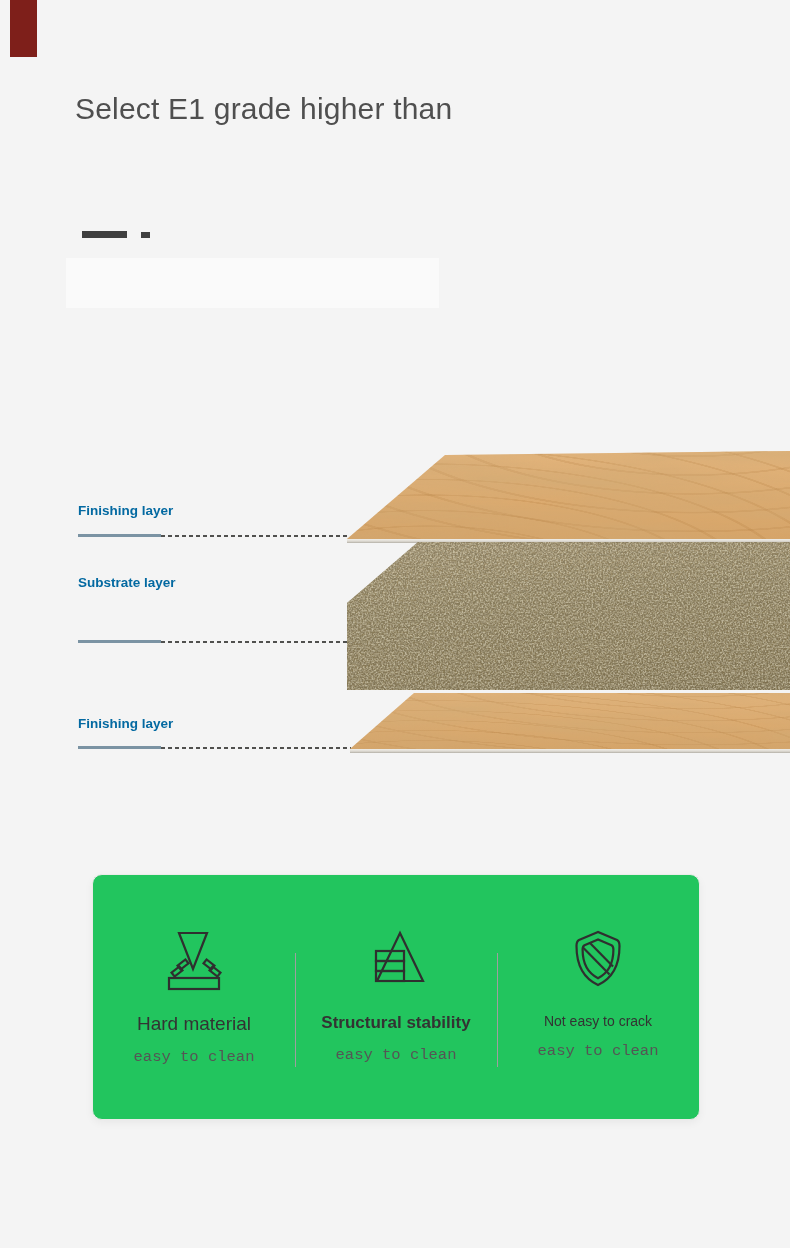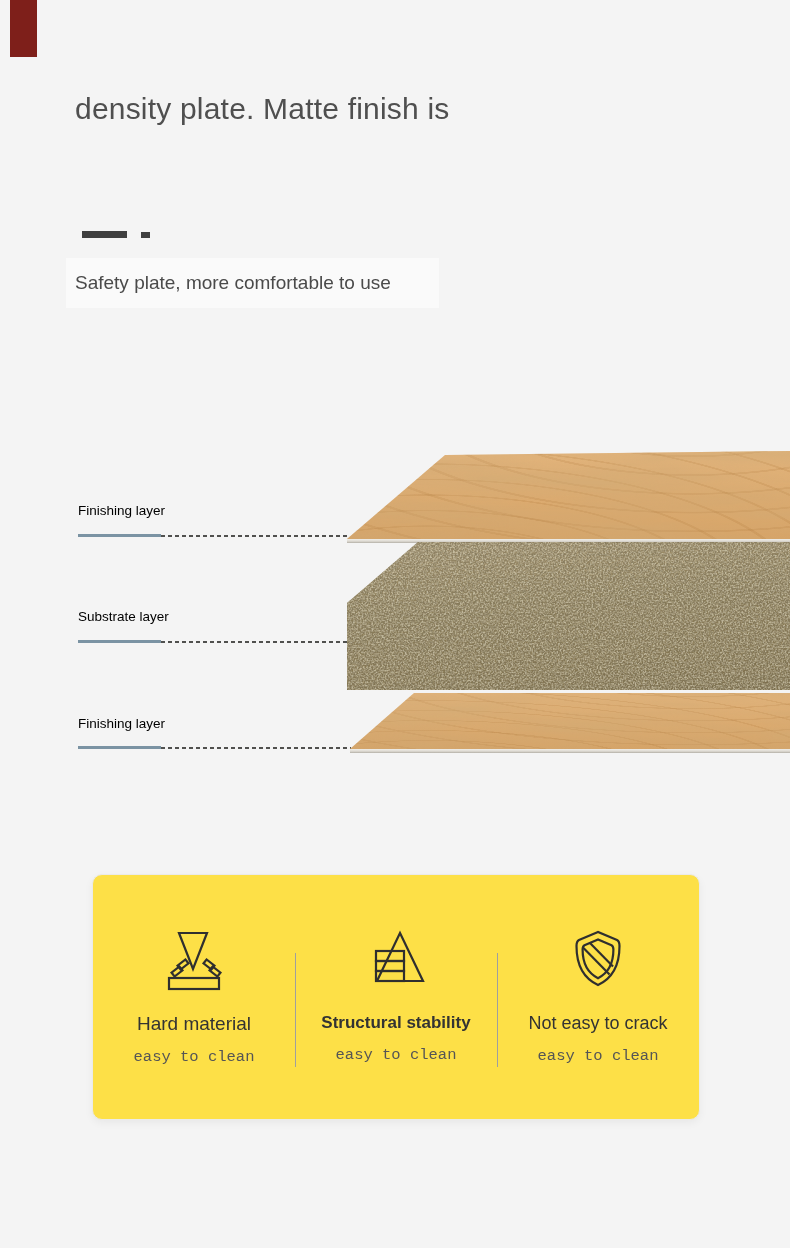--- a/index.html
+++ b/index.html
@@ -12,22 +12,22 @@
   
   .heading{position:absolute;left:75px;top:90px;font-size:30px;line-height:38px;
            color:#4f4f4f;letter-spacing:.2px;}
   .dash-long{position:absolute;left:82px;top:231px;width:45px;height:7px;background:#3f3f3f;}
   .dash-short{position:absolute;left:141px;top:232px;width:9px;height:6px;background:#3f3f3f;}
 
   .subtitle-band{position:absolute;left:66px;top:258px;width:373px;height:50px;background:#fafafa;}
   .subtitle{position:absolute;left:75px;top:272px;font-size:19px;color:#4a4a4a;}
 
   
-  .layer-label{position:absolute;left:78px;font-size:13.5px;font-weight:400;color:#000000;}
-  .lbl-1{top:503px;} .lbl-2{top:609px;} .lbl-3{top:716px;}
+  .layer-label{position:absolute;left:78px;font-size:13.5px;font-weight:700;color:#0369a1;}
+  .lbl-1{top:503px;} .lbl-2{top:575px;} .lbl-3{top:716px;}
   .underline{position:absolute;left:78px;width:83px;height:3px;background:#7b93a3;}
   .ul-1{top:534px;} .ul-2{top:640px;} .ul-3{top:746px;}
   .dashline{position:absolute;height:2px;
             background:repeating-linear-gradient(90deg,#50504e 0 4px,rgba(0,0,0,0) 4px 7px);}
   .dl-1{left:161px;top:535px;width:187px;}
   .dl-2{left:161px;top:641px;width:187px;}
   .dl-3{left:161px;top:747px;width:190px;}
 
   
   .veneer{position:absolute;
@@ -46,46 +46,45 @@
   .edge-bottom{left:350px;top:749px;width:440px;}
 
   .substrate{position:absolute;left:347px;top:542px;width:443px;height:148px;
     clip-path:polygon(0px 61px,71px 0px,443px 0px,443px 148px,0px 148px);
     background:
       repeating-linear-gradient(180deg, rgba(50,42,24,.07) 0 2px, rgba(0,0,0,0) 2px 12px),
       linear-gradient(176deg,#a39371 0%,#978762 22%,#8b7d59 45%,#857651 75%,#7b6d4a 100%);}
   .substrate svg{position:absolute;left:0;top:0;}
 
   
-  .card{position:absolute;left:92px;top:874px;width:608px;height:246px;background:#fde047;
+  .card{position:absolute;left:92px;top:874px;width:608px;height:246px;background:#22c55e;
         border:1px solid #ebebe9;border-radius:10px;box-shadow:0 3px 8px rgba(0,0,0,.05);
         display:flex;box-sizing:border-box;}
   .feature{flex:1;position:relative;display:flex;flex-direction:column;align-items:center;
            padding-top:52px;}
   .col-divider{position:absolute;left:0;top:78px;width:1px;height:114px;background:#9f9f9f;}
   .f-icon{stroke:#2f2f2f;fill:none;stroke-width:2.2;stroke-linejoin:miter;}
   .f-title{margin-top:22px;color:#333;}
-  .t-1{font-size:19px;} .t-2{font-size:17px;font-weight:bold;} .t-3{font-size:18px;}
+  .t-1{font-size:19px;} .t-2{font-size:17px;font-weight:bold;} .t-3{font-size:14px;}
   .f-sub{margin-top:13px;font-family:Liberation Mono, monospace;font-size:15.5px;color:#555;}
 </style>
 </head>
 <body>
 
 <div id="page">
 
   <div class="accent-block"></div>
 
   <div class="heading">
-    <div>density plate. Matte finish is</div>
+    <div>Select E1 grade higher than</div>
   </div>
   <div class="dash-long"></div>
   <div class="dash-short"></div>
 
   <div class="subtitle-band"></div>
-  <div class="subtitle">Safety plate, more comfortable to use</div>
 
   <div>
     <div class="layer-label lbl-1">Finishing layer</div>
     <div class="underline ul-1"></div>
     <div class="dashline dl-1"></div>
 
     <div class="layer-label lbl-2">Substrate layer</div>
     <div class="underline ul-2"></div>
     <div class="dashline dl-2"></div>
 

